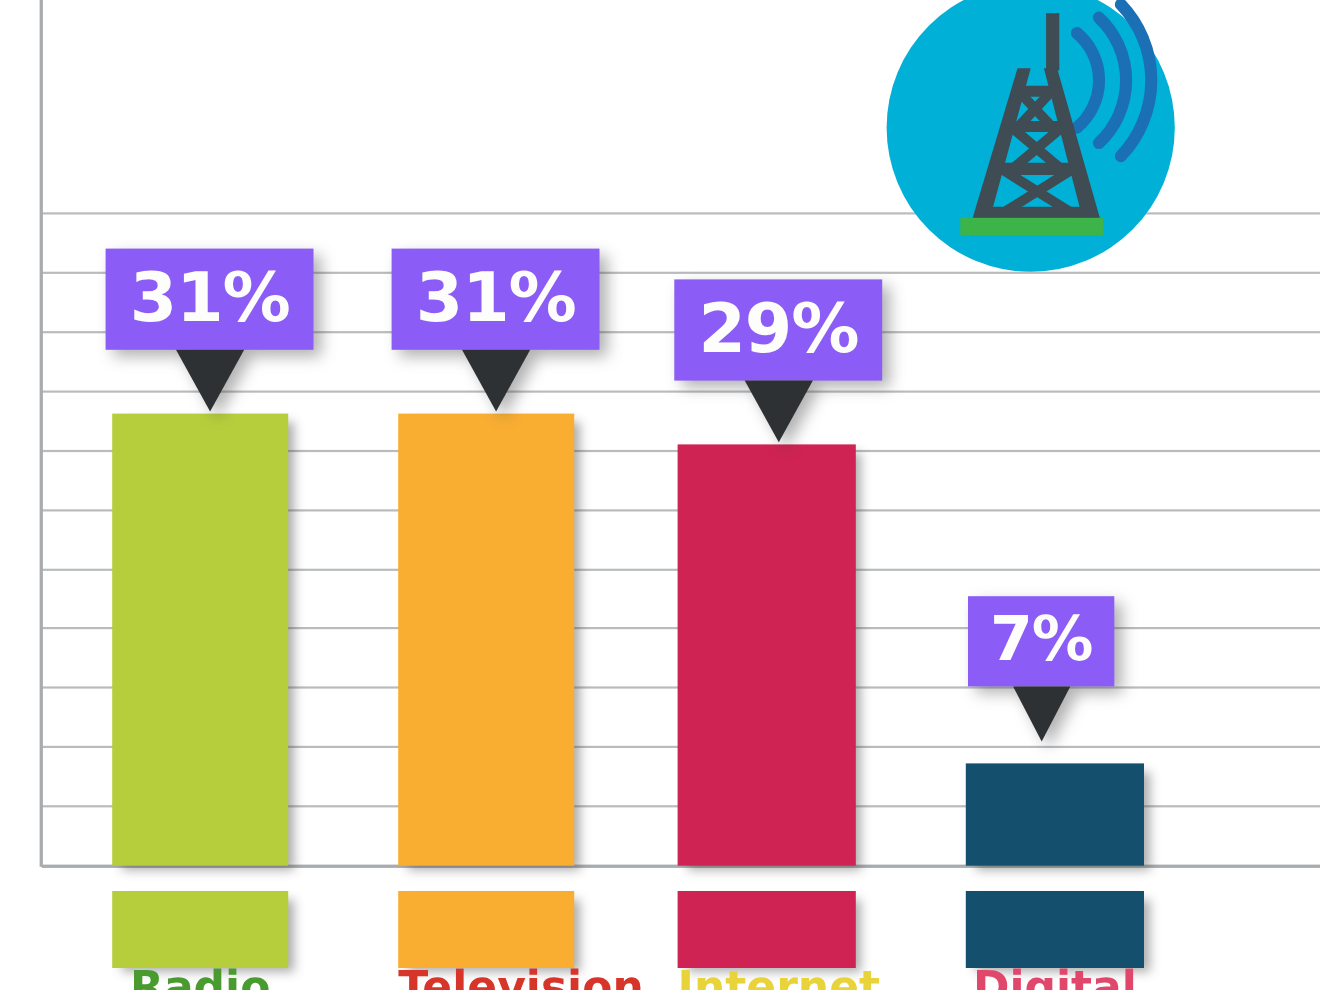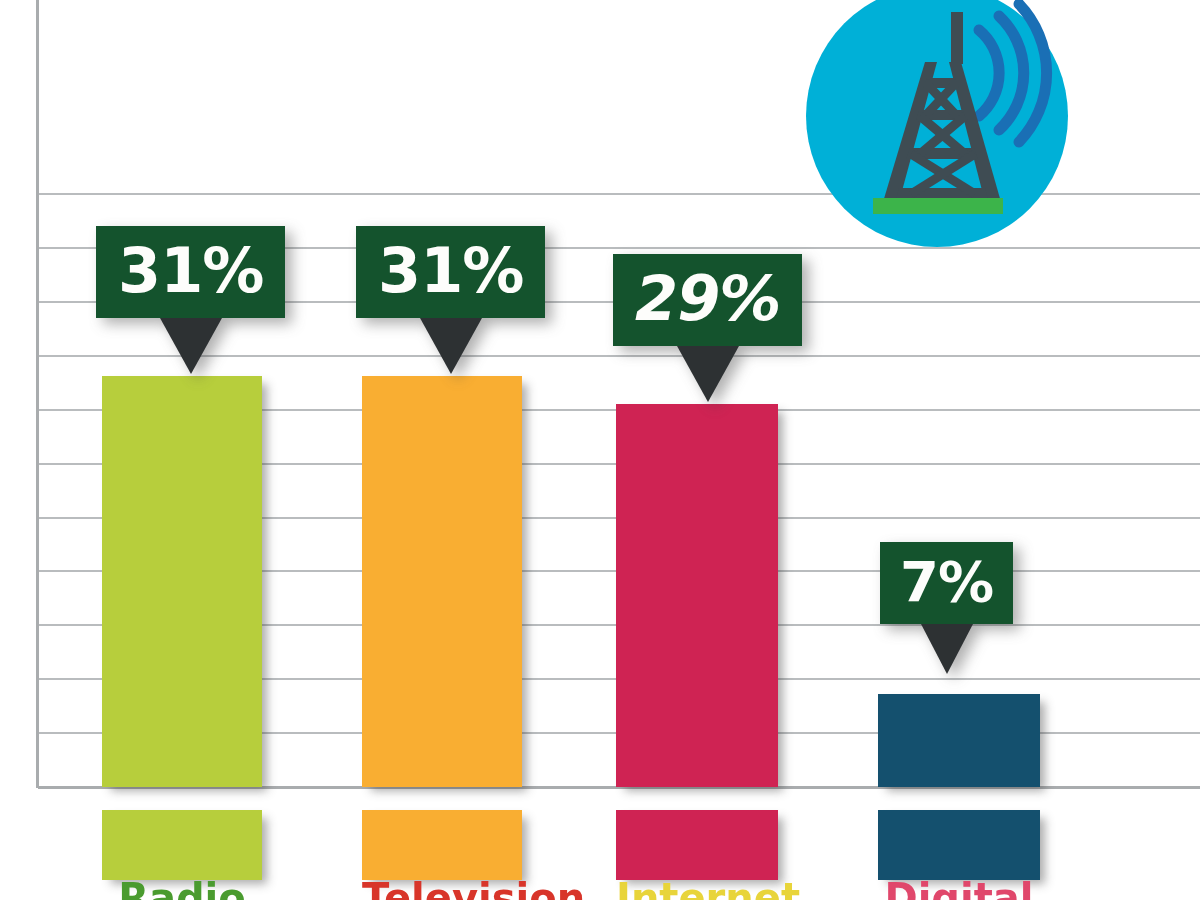--- a/index.html
+++ b/index.html
@@ -64,21 +64,21 @@
     position: absolute;
     box-shadow: 7px 6px 9px -2px rgba(60,60,60,0.42);
   }
 
   
   .callout {
     position: absolute;
     filter: drop-shadow(7px 6px 7px rgba(60,60,60,0.40));
   }
   .callout-box {
-    background: #14532d;
+    background: #8b5cf6;
     color: #fdfdfb;
     font-family: "DejaVu Sans", sans-serif;
     font-weight: bold;
     font-size: 62px;
     line-height: 1;
     letter-spacing: -1px;
     padding: 14px 22px 16px 22px;
     text-align: center;
     white-space: nowrap;
   }
@@ -157,21 +157,21 @@
   <div class="callout" style="left:96px; top:226px;">
     <div class="callout-box">31%</div>
     <div class="callout-tail"></div>
   </div>
 
   <div class="callout" style="left:356px; top:226px;">
     <div class="callout-box">31%</div>
     <div class="callout-tail"></div>
   </div>
 
-  <div class="callout" style="left:613px; top:254px;font-style:italic;">
+  <div class="callout" style="left:613px; top:254px;">
     <div class="callout-box">29%</div>
     <div class="callout-tail"></div>
   </div>
 
   <div class="callout small" style="left:880px; top:542px;">
     <div class="callout-box">7%</div>
     <div class="callout-tail"></div>
   </div>
 
   <div class="cat-label" style="left:102px; width:160px; color:#4a9b2f;">Radio</div>

